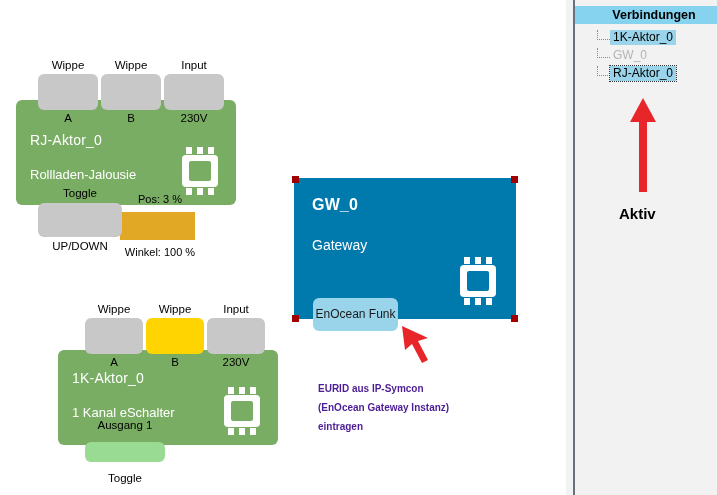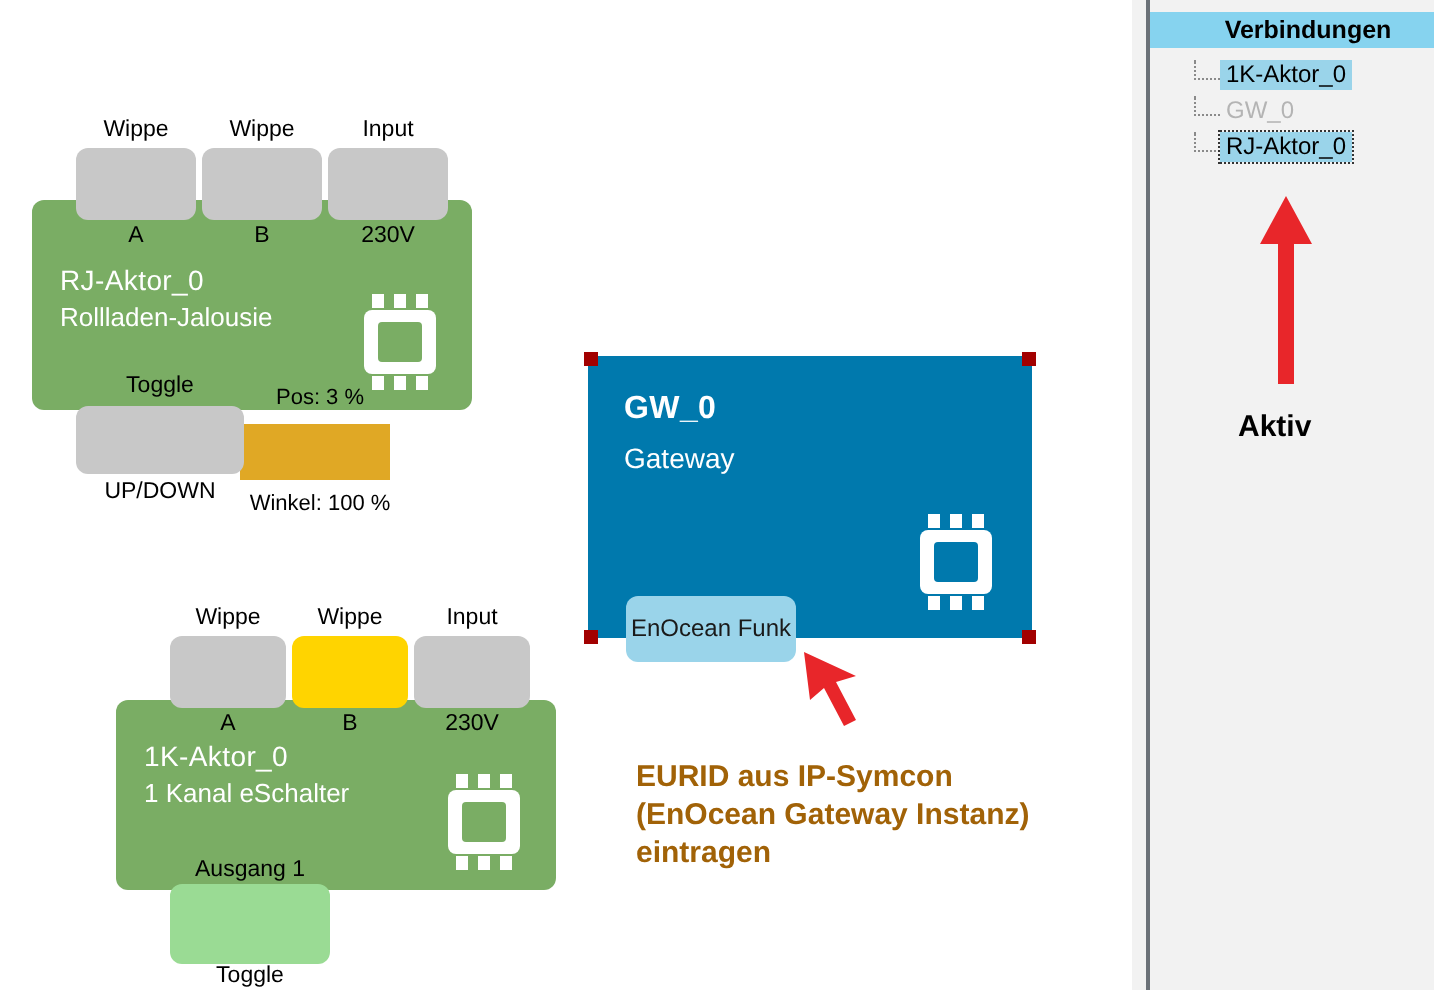--- a/index.html
+++ b/index.html
@@ -24,20 +24,21 @@
     color:#ffffff;
     font-size:14px;
     letter-spacing:.2px;
     white-space:nowrap;
   }
   .device .dev-sub{
     position:absolute;
     color:#ffffff;
     font-size:13px;
     white-space:nowrap;
+    margin-top:16px;
   }
   .device.green{background:#7aad64;}
   .device.blue{background:#0079ad;}
 
   
   .chip{position:absolute;}
   .chip svg{display:block;}
 
   
   .pill{
@@ -64,22 +65,22 @@
 
   
   .handle{
     position:absolute;width:7px;height:7px;background:#a20000;
   }
 
   
   .note{
     position:absolute;
     font-weight:bold;
-    color:#a16207;
-    font-size:15px;
+    color:#4c1d95;
+    font-size:10px;
     line-height:19px;
     white-space:pre;
   }
   .label-aktiv{
     position:absolute;
     font-weight:bold;
     font-size:15px;
     color:#000000;
   }
   .arrow{position:absolute;}
@@ -237,21 +238,21 @@
     <span>A</span>
   </div>
   <div class="pill yellow" style="left:146px;top:318px;width:58px;height:36px;">
     <span>Wippe</span>
     <span>B</span>
   </div>
   <div class="pill grey" style="left:207px;top:318px;width:58px;height:36px;">
     <span>Input</span>
     <span>230V</span>
   </div>
-  <div class="pill lightgreen" style="left:85px;top:442px;width:80px;height:40px;justify-content:center;">
+  <div class="pill lightgreen" style="left:85px;top:442px;width:80px;height:20px;justify-content:center;">
     <span>Ausgang 1</span>
     <span>Toggle</span>
   </div>
 
   <div class="panel-gutter"></div>
   <div class="panel"></div>
   <div class="panel-edge"></div>
 
   <div class="panel-header">Verbindungen</div>
 

